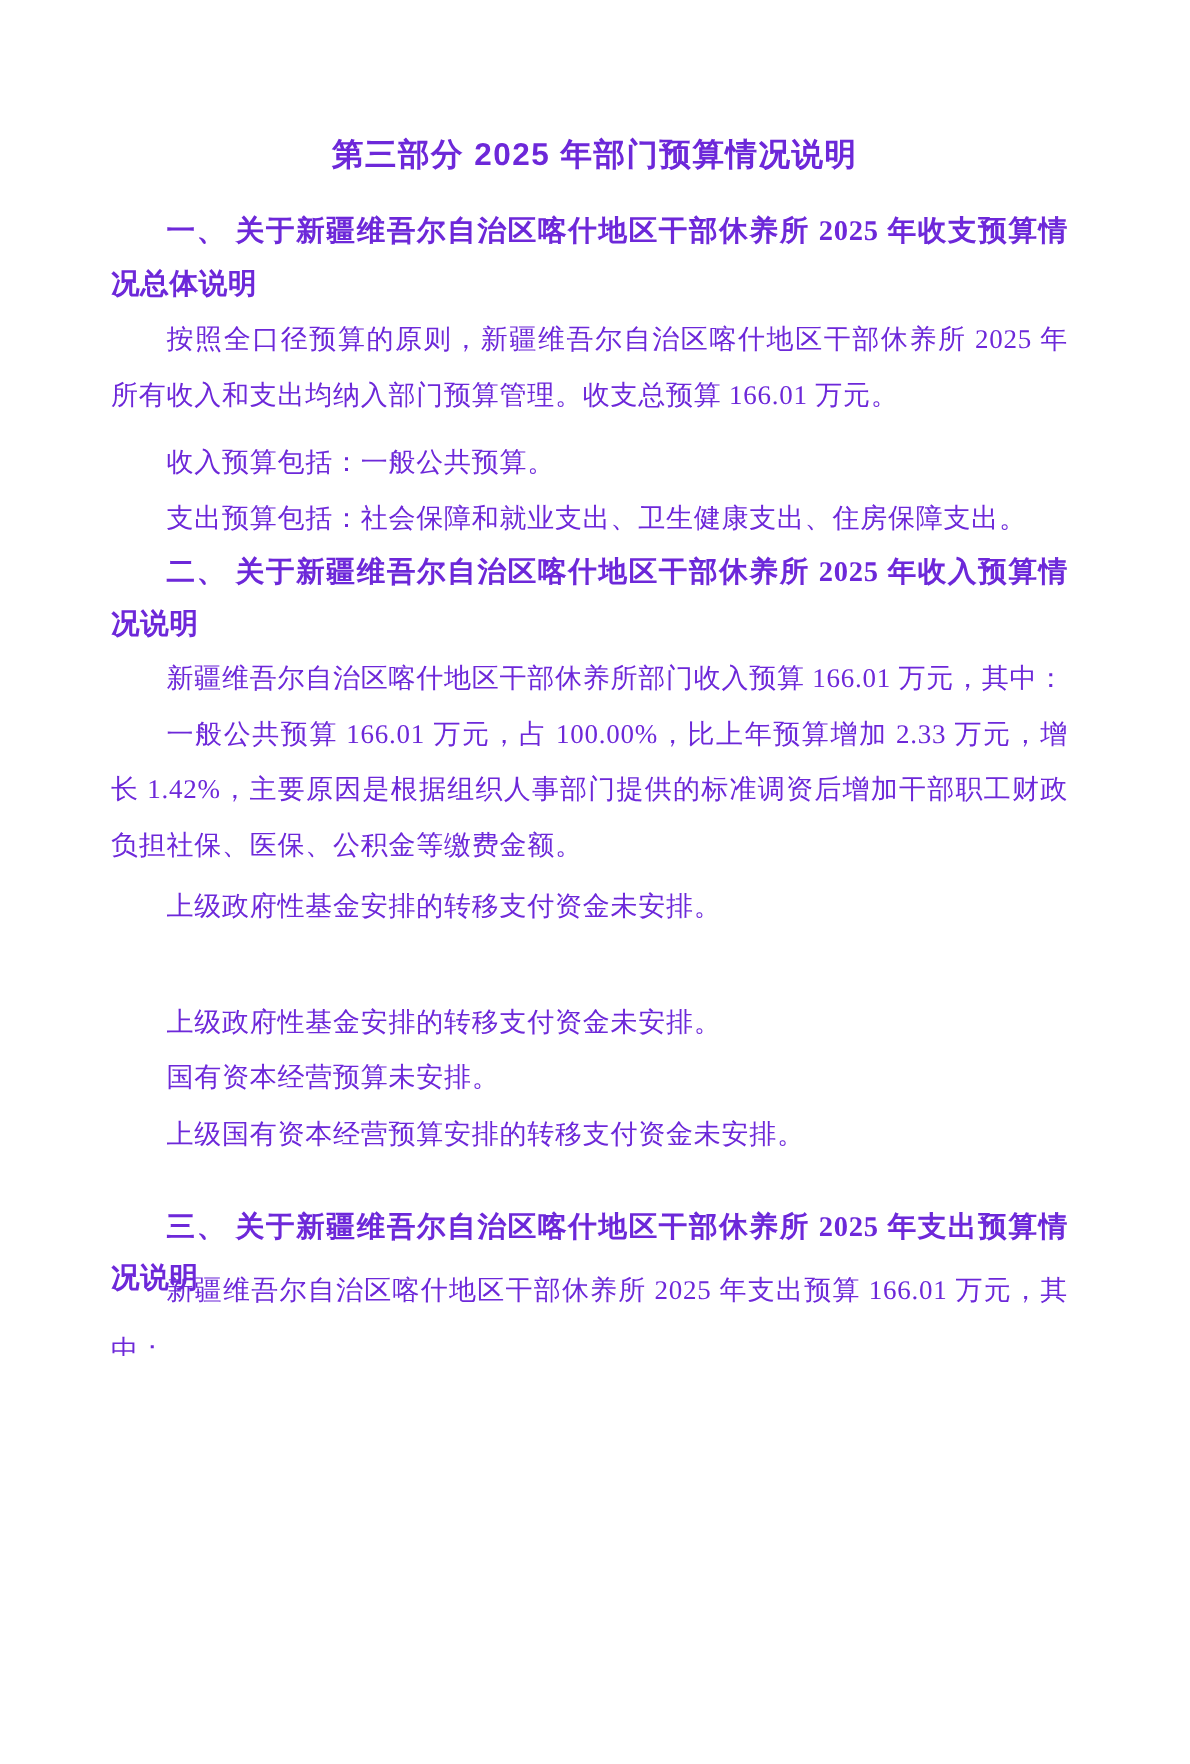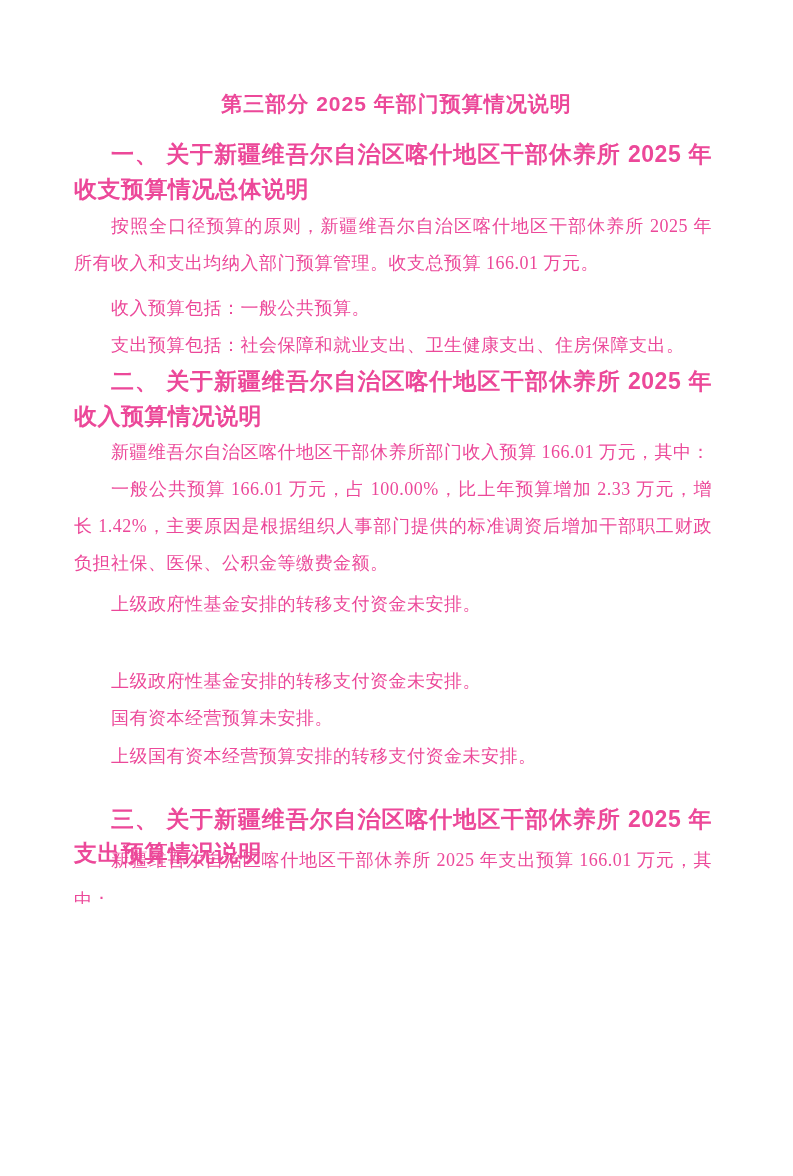--- a/index.html
+++ b/index.html
@@ -5,43 +5,43 @@
   html, body {
     margin: 0;
     padding: 0;
     background: #ffffff;
   }
   .page {
     position: relative;
     width: 793px;
     height: 904px;
     background: #ffffff;
-    color: #ec4899;
+    color: #6d28d9;
     font-family: "Liberation Serif", "DejaVu Serif", serif;
     overflow: hidden;
   }
   .doc-title {
     position: absolute;
     left: 0;
     width: 793px;
     text-align: center;
     font-family: "Liberation Sans", "DejaVu Sans", sans-serif;
     font-weight: 700;
     font-size: 21px;
     letter-spacing: 1px;
     line-height: 28px;
   }
   .heading {
     position: absolute;
     left: 74px;
     width: 638px;
     text-align: justify;
-    font-family: Liberation Sans, sans-serif;
+    font-family: Liberation Serif, serif;
     font-weight: 700;
-    font-size: 23px;
+    font-size: 19px;
     letter-spacing: 0.5px;
     line-height: 35px;
     text-indent: 37px;
   }
   .para {
     position: absolute;
     left: 74px;
     width: 638px;
     text-align: justify;
     font-size: 18px;

